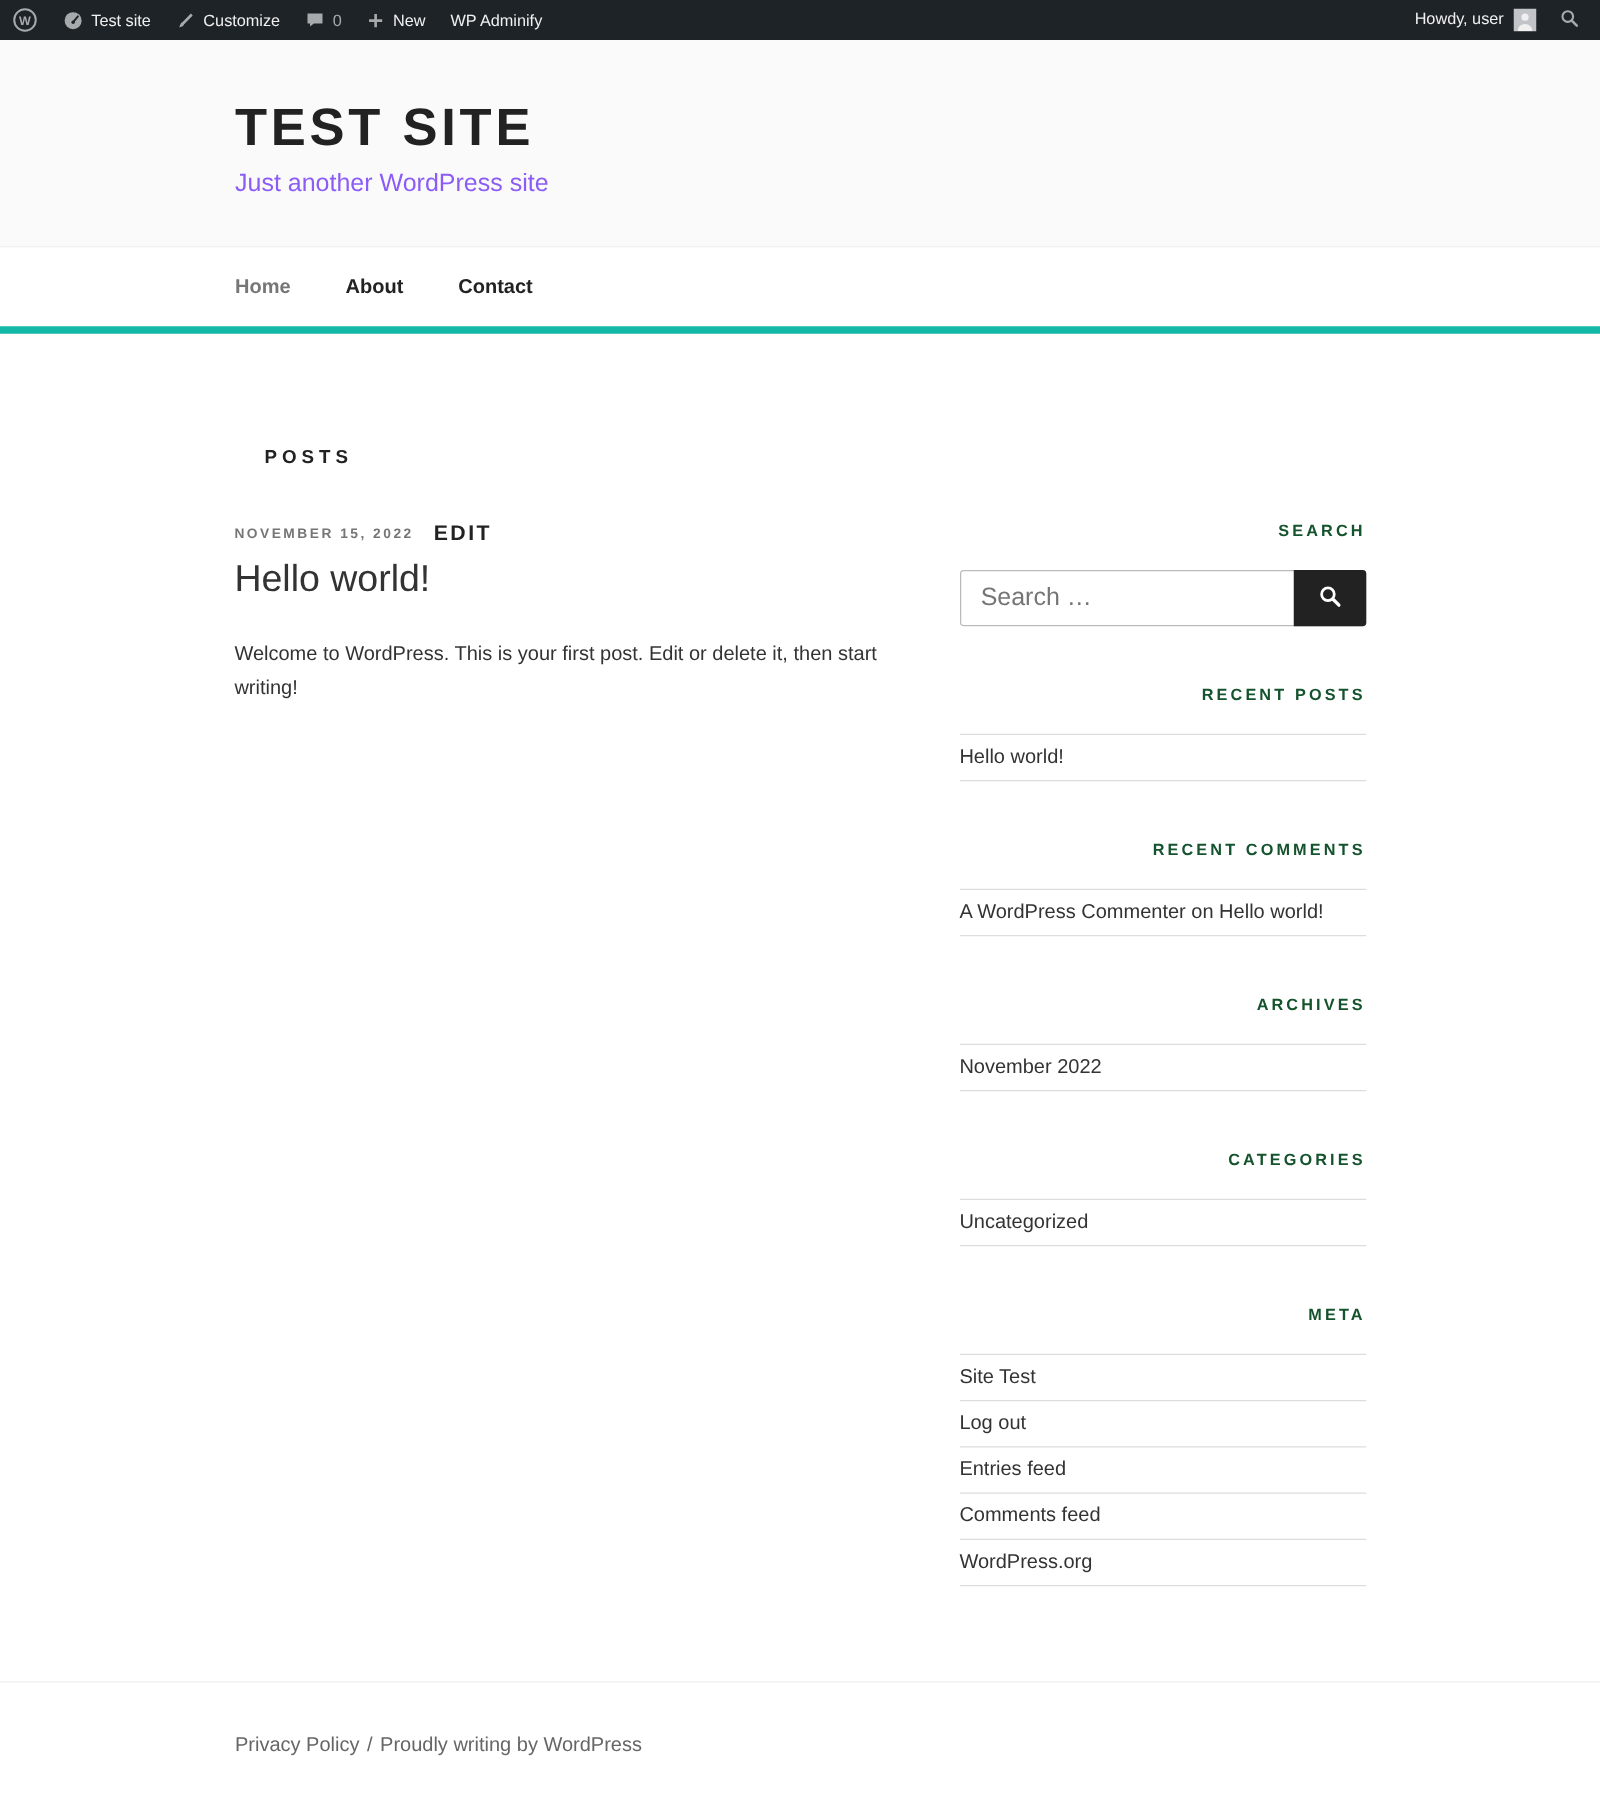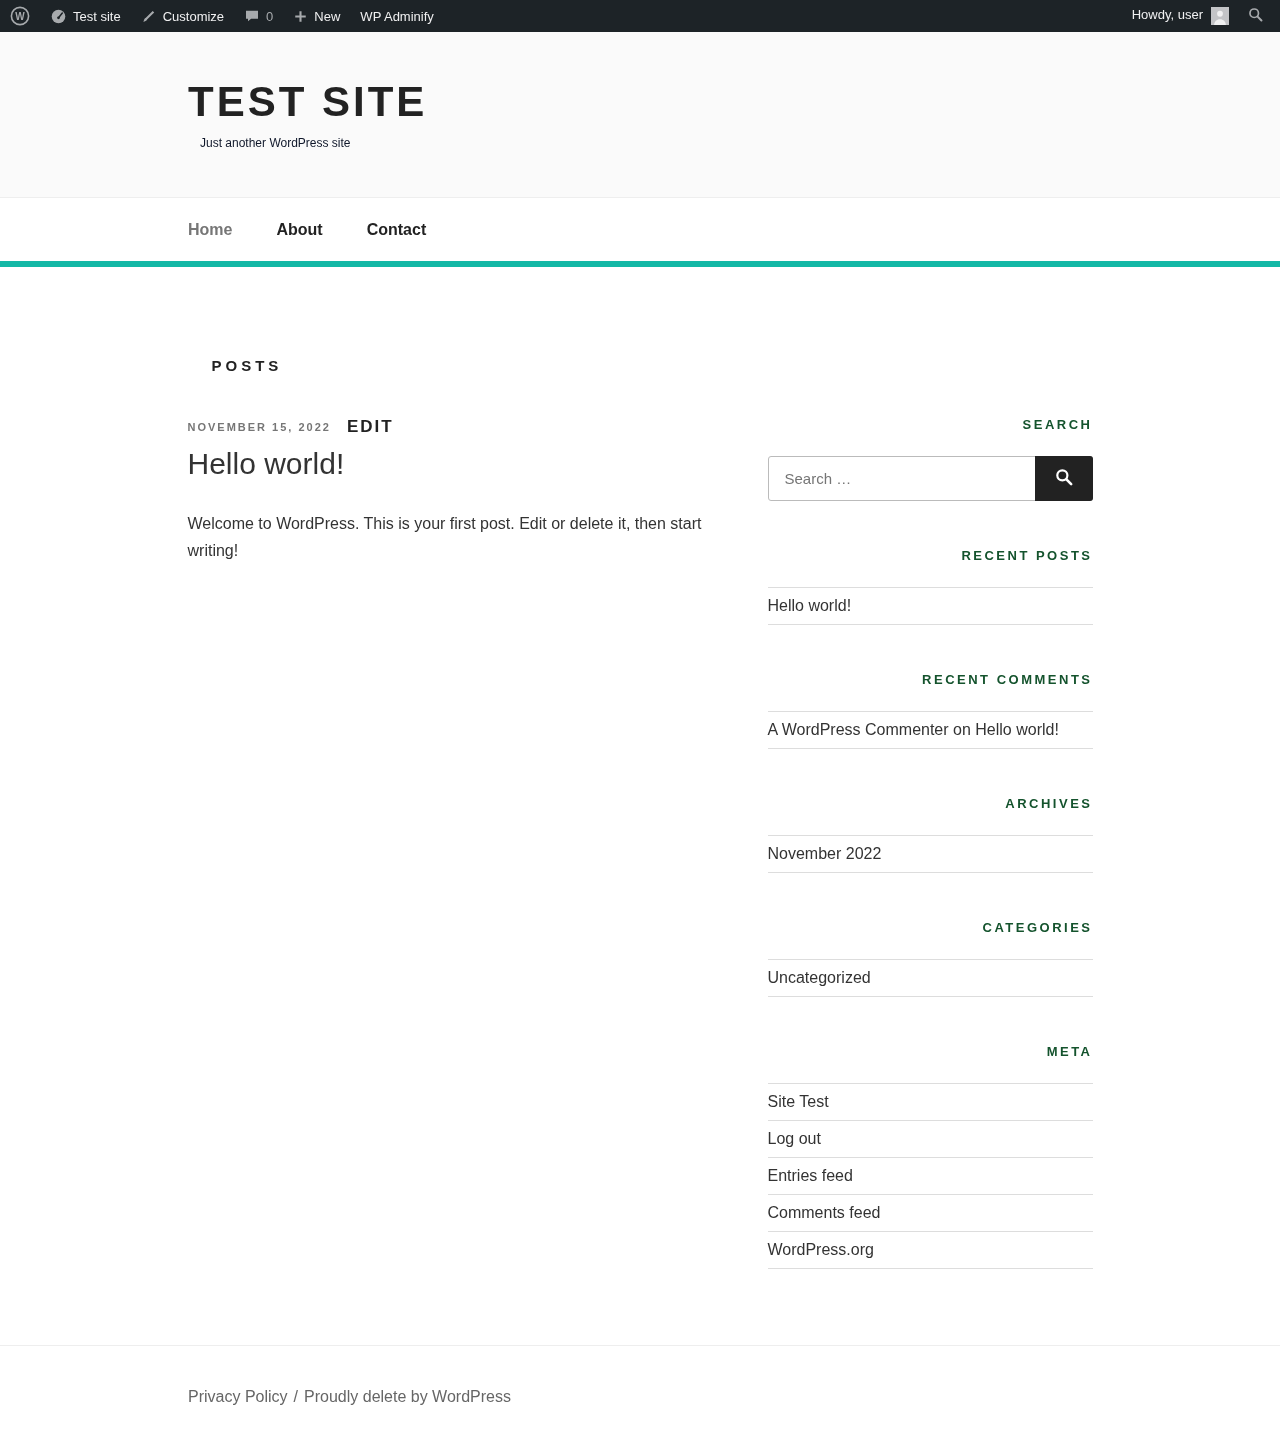--- a/index.html
+++ b/index.html
@@ -49,23 +49,22 @@
   }
   .site-title {
     font-size: 42px;
     font-weight: 800;
     letter-spacing: 3px;
     color: #222;
     cursor: pointer;
   }
   .site-tagline {
     margin-top: 10px;
-    font-size: 12px;
-    color: #0f172a;
-    margin-left: 12px;
+    font-size: 20px;
+    color: #8b5cf6;
   }
 
   
   .main-nav {
     background: #fff;
     border-bottom: 6px solid #14b8a6;
     height: 69px;
     display: flex;
     align-items: center;
     padding-left: 188px;
@@ -135,21 +134,21 @@
     color: #14532d;
     margin-bottom: 24px;
     text-align: right;
   }
   .search-form { position: relative; height: 45px; }
   .search-input {
     width: 100%; height: 45px;
     border: 1px solid #bbb;
     border-radius: 3px;
     padding: 0 66px 0 16px;
-    font-size: 15px;
+    font-size: 20px;
     color: #333;
     font-family: "Liberation Sans", "DejaVu Sans", sans-serif;
     background: #fff;
     outline: none;
   }
   .search-input::placeholder { color: #757575; opacity: 1; }
   .search-submit {
     position: absolute; top: 0; right: 0;
     width: 58px; height: 45px;
     background: #222;
@@ -357,14 +356,14 @@
             <a>WordPress.org</a>
           </li>
         </ul>
       </section>
 
     </aside>
   </div>
 </div>
 
 <footer class="site-footer">
-  <a>Privacy Policy</a><span class="footer-sep">/</span><a>Proudly delete by WordPress</a>
+  <a>Privacy Policy</a><span class="footer-sep">/</span><a>Proudly writing by WordPress</a>
 </footer>
 
 </body></html>

